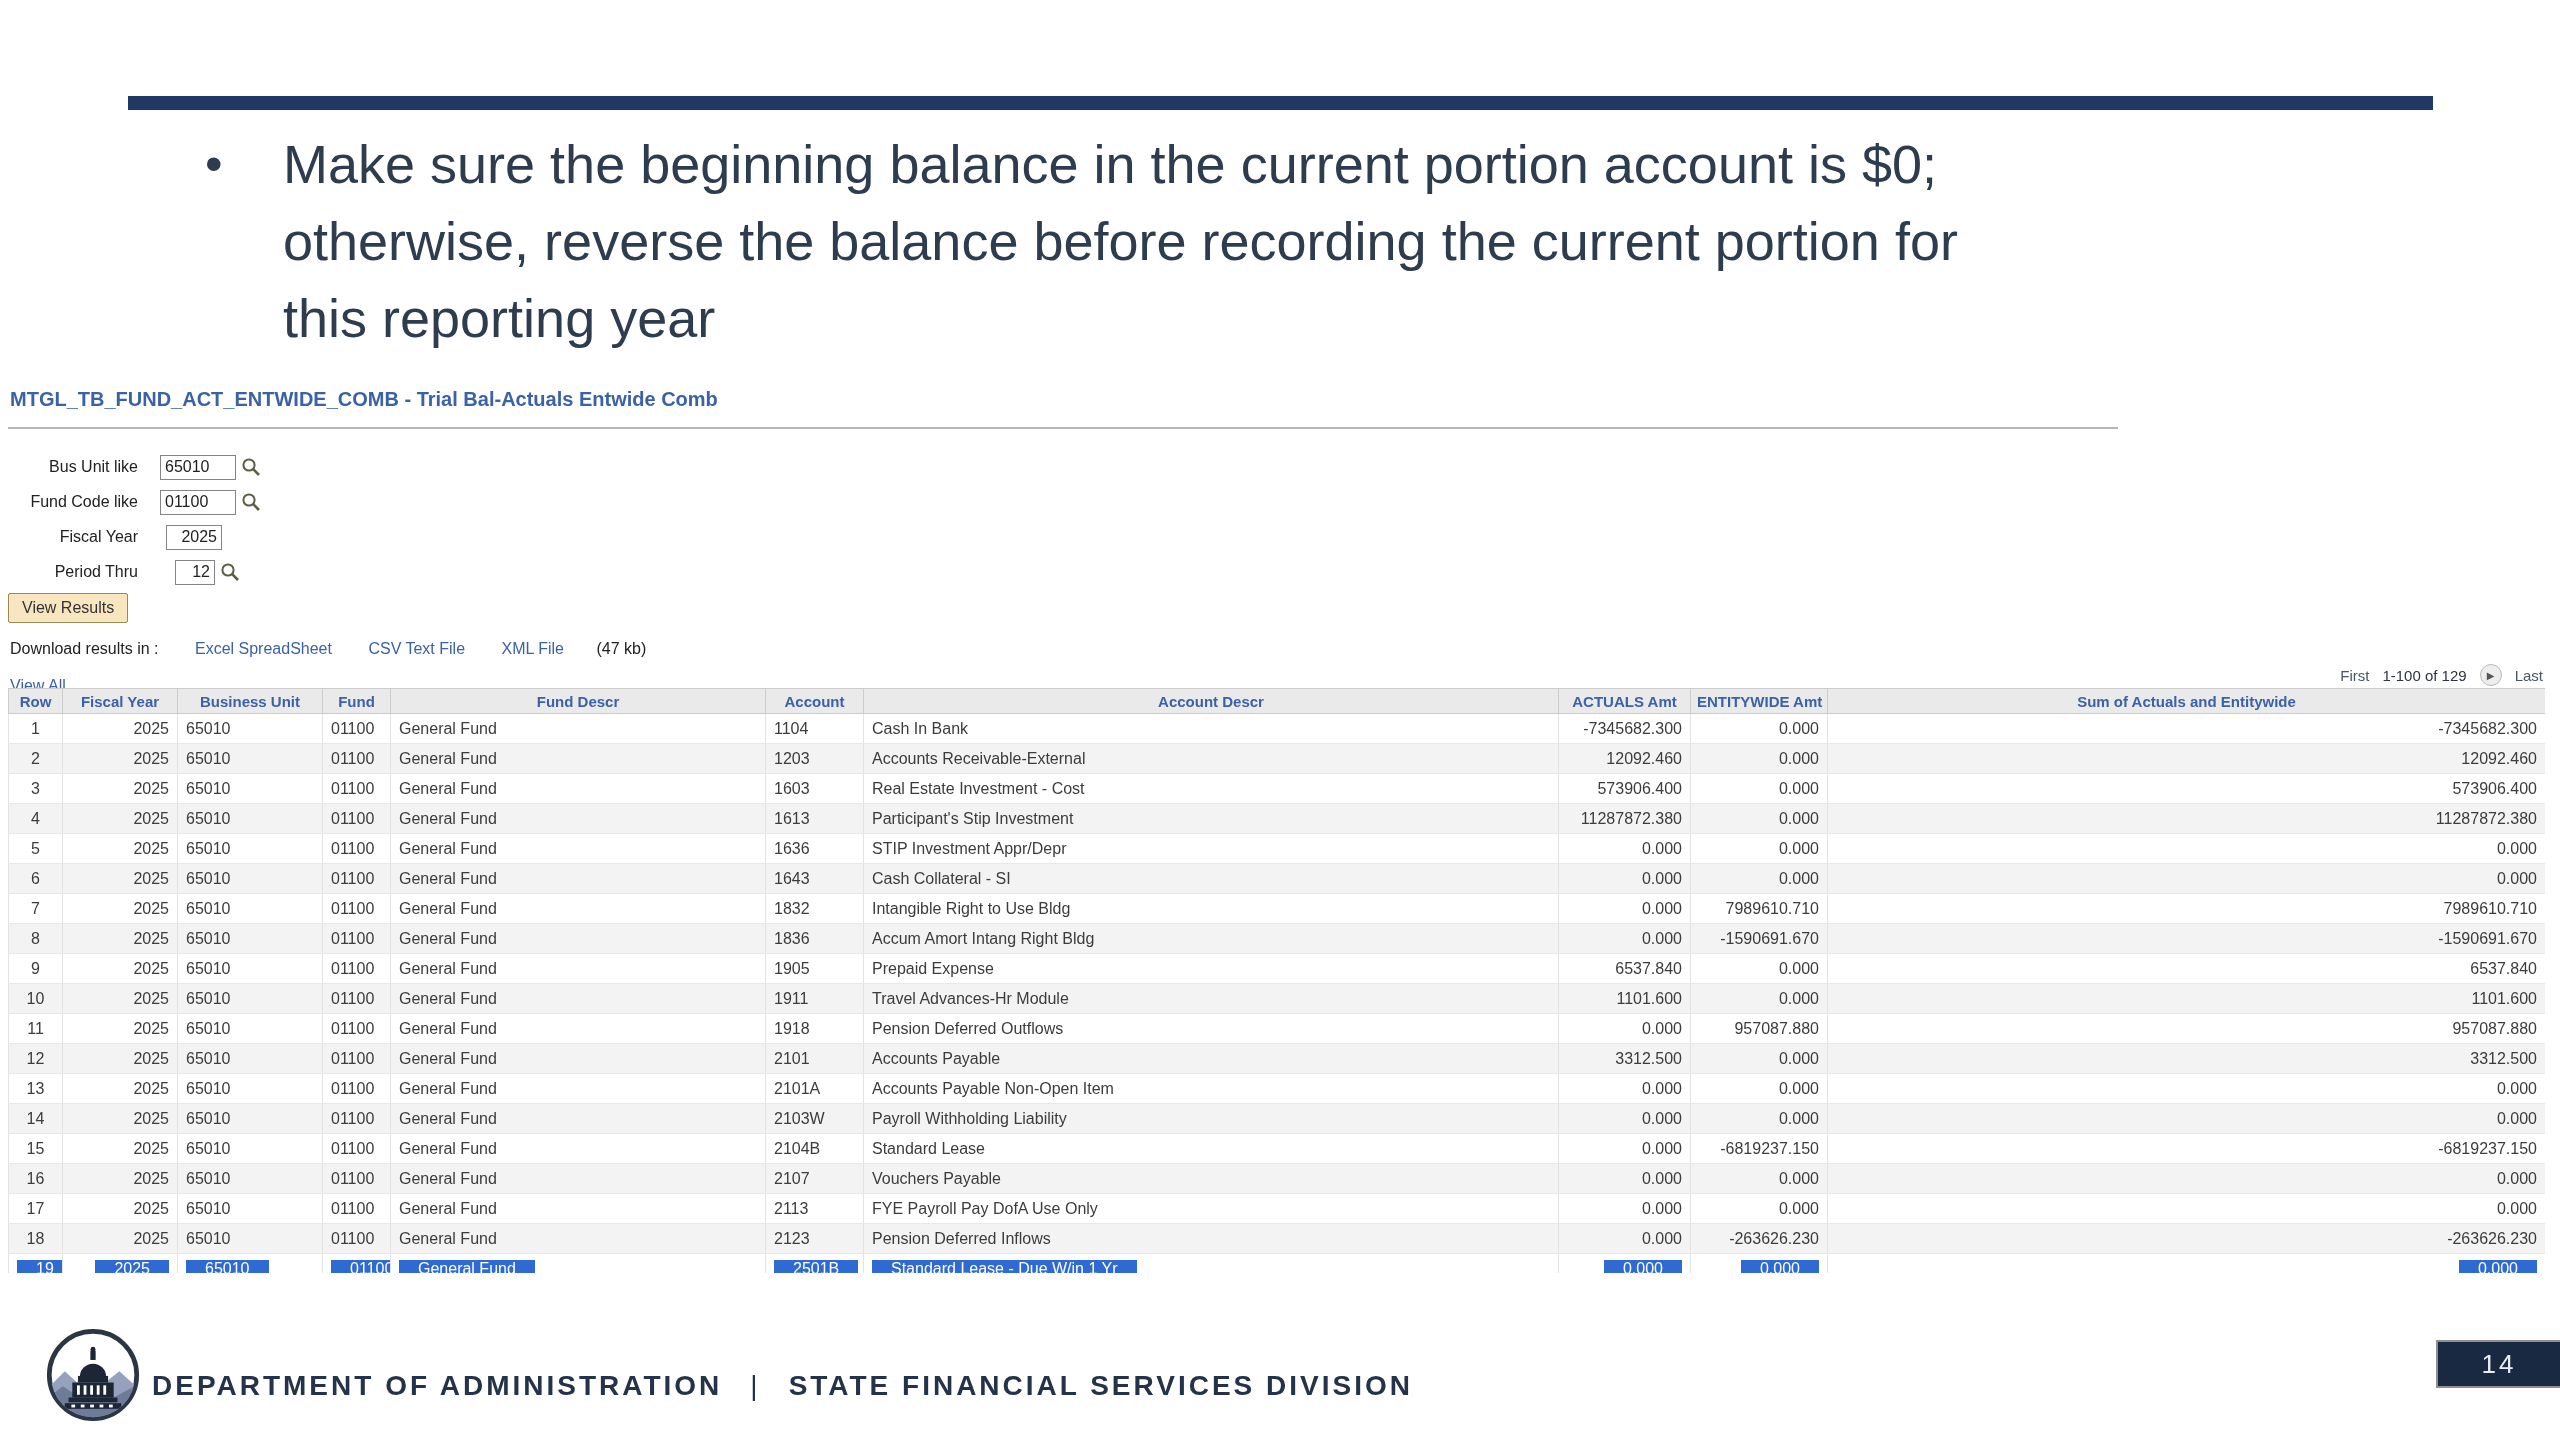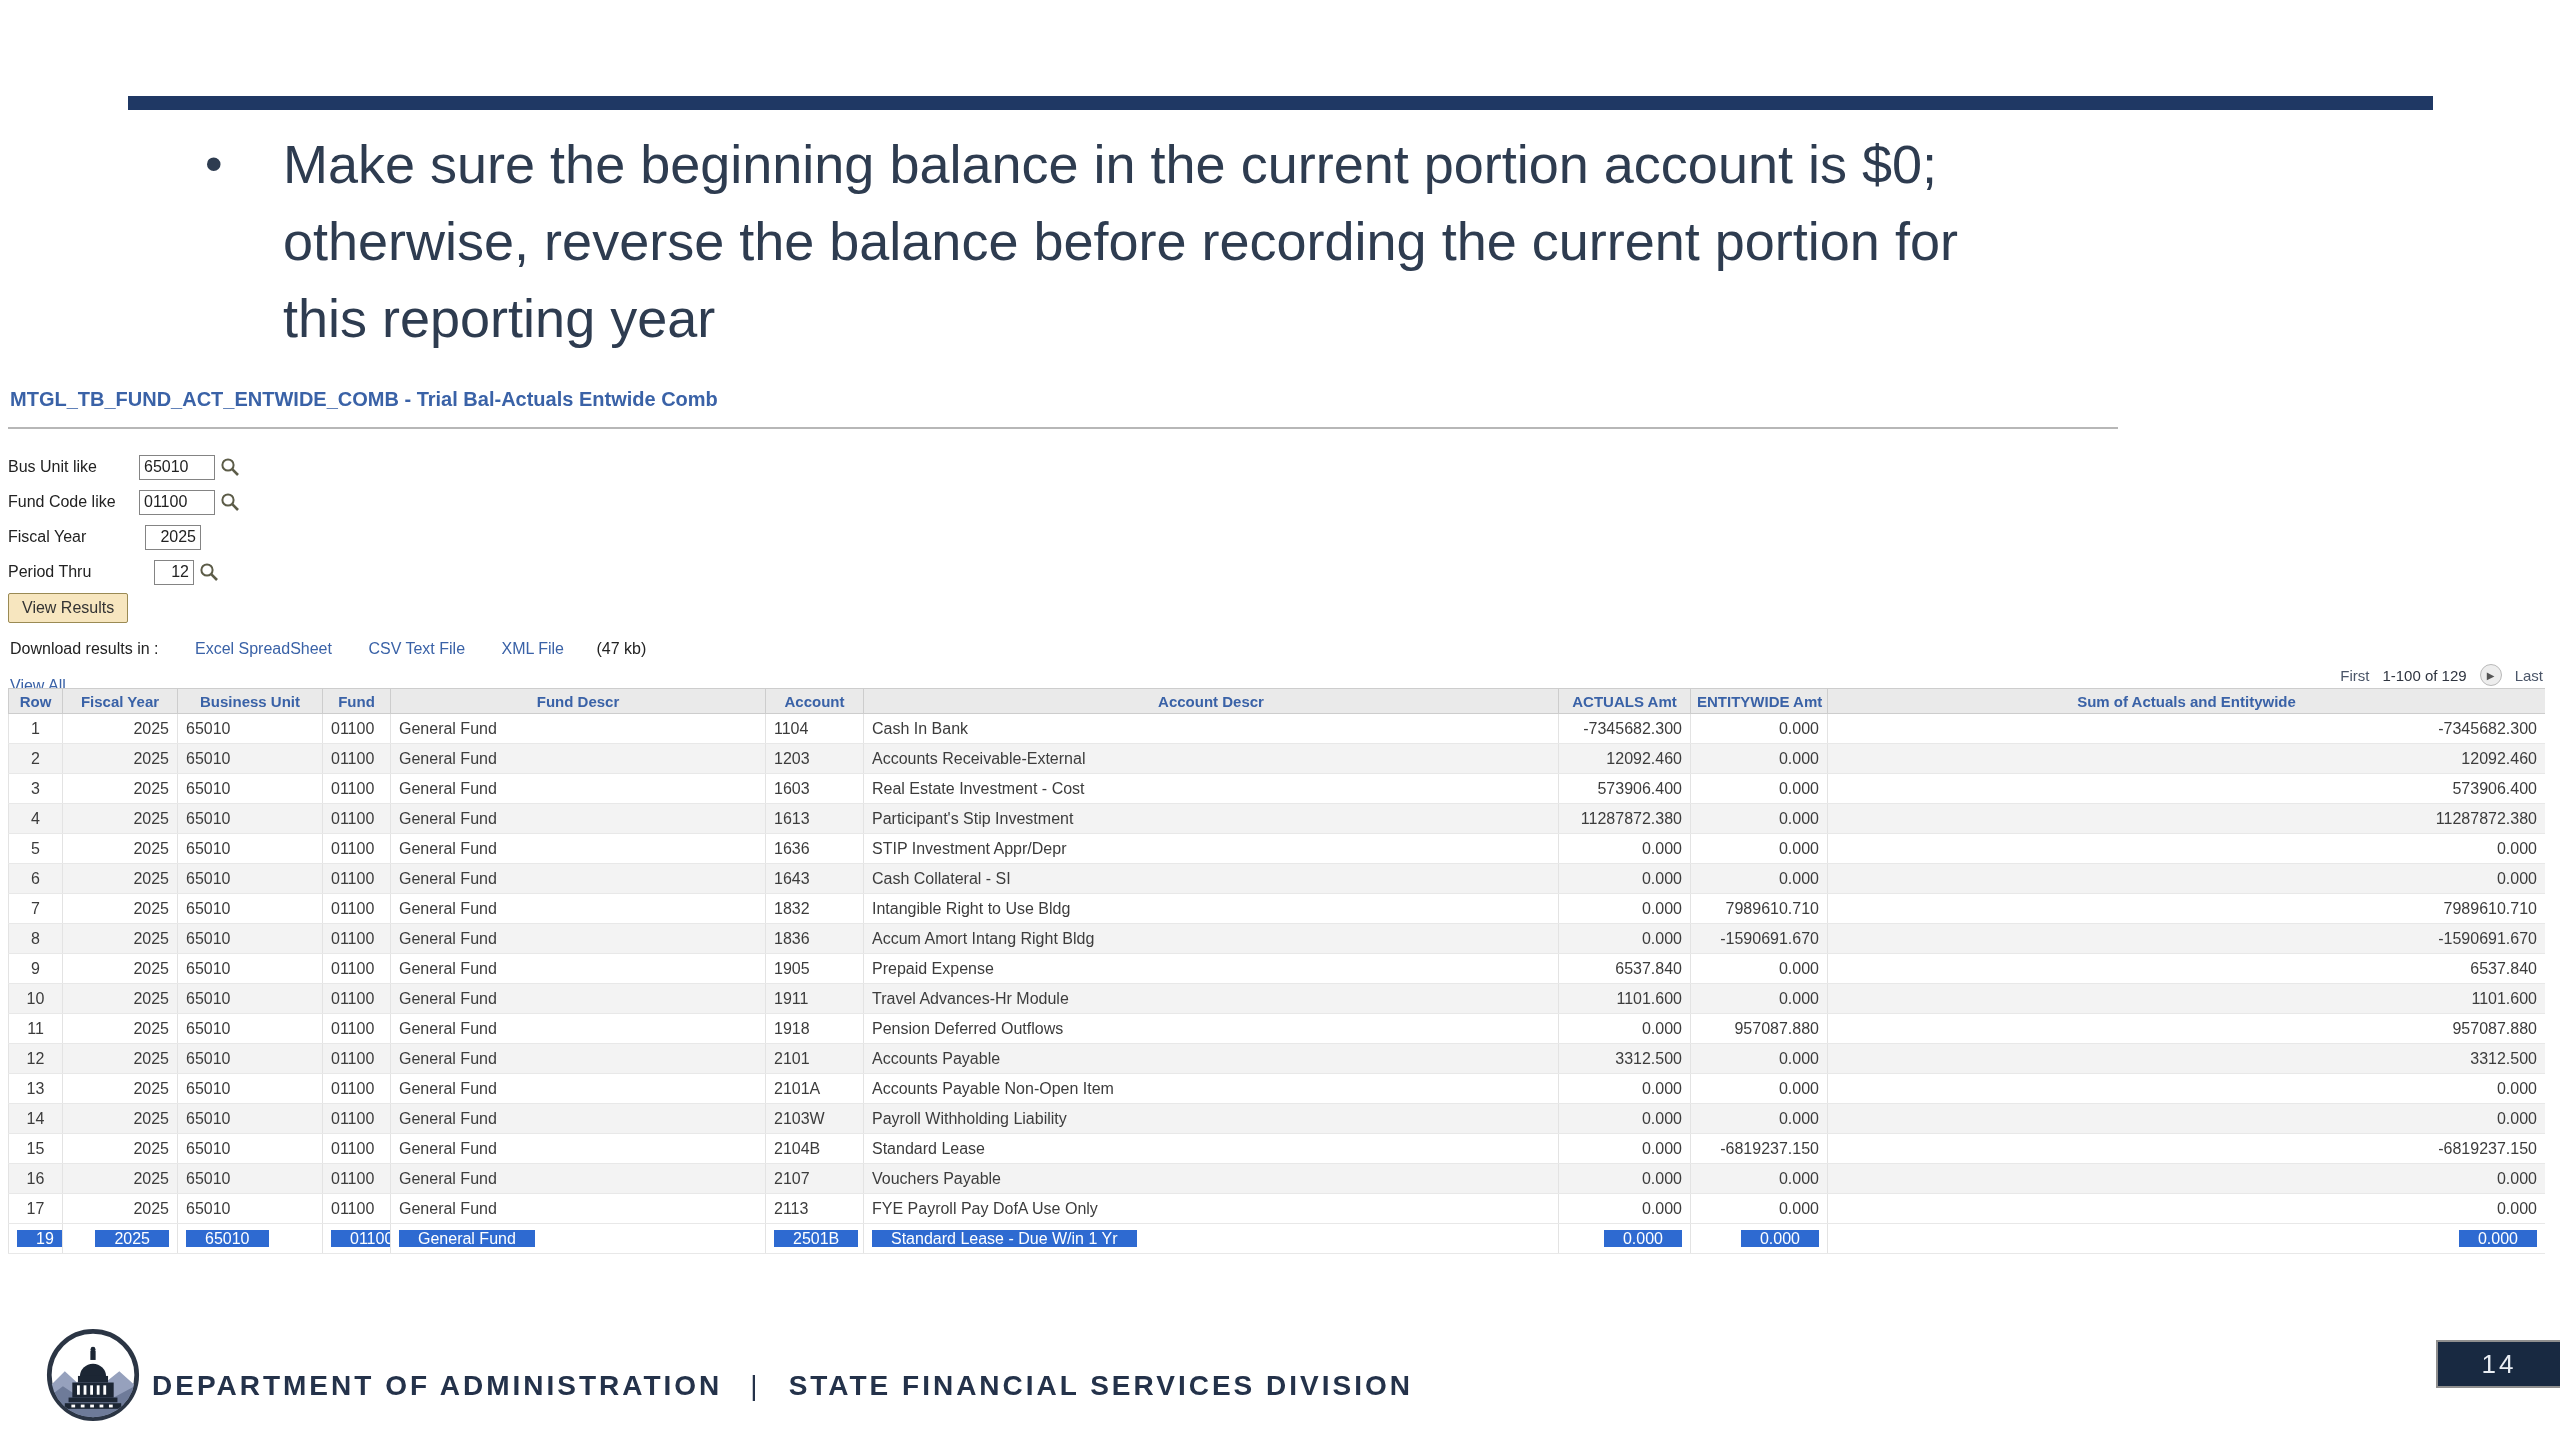--- a/index.html
+++ b/index.html
@@ -14,21 +14,21 @@
   .bullet-lines{flex:1;font-size:54px;line-height:77px;}
   
   .query{position:absolute;left:8px;top:388px;width:2537px;color:#333;font-size:16px;}
   .q-title{position:absolute;left:2px;top:0;font-size:20px;font-weight:bold;color:#3a62a7;white-space:nowrap;}
   .q-rule{position:absolute;left:0;top:39px;width:2110px;height:2px;background:#b7b7b7;}
   .filter-row{position:absolute;left:0;height:26px;display:flex;align-items:center;}
   .filter-row.r0{top:66px;}
   .filter-row.r1{top:101px;}
   .filter-row.r2{top:136px;}
   .filter-row.r3{top:171px;}
-  .f-label{width:130px;text-align:left;margin-right:1px;color:#222;font-size:16px;}
+  .f-label{width:130px;text-align:right;margin-right:22px;color:#222;font-size:16px;}
   .f-input{height:25px;border:1px solid #848484;background:#fff;font-size:16px;padding:0 4px;
     box-sizing:border-box;font-family:"Liberation Sans",sans-serif;color:#222;}
   .w-a{width:76px;text-align:left;}
   .w-b{width:76px;text-align:left;}
   .w-c{width:56px;text-align:right;margin-left:6px;}
   .w-d{width:40px;text-align:right;margin-left:15px;}
   .lookup{margin-left:4px;display:inline-flex;cursor:pointer;}
   .btn-view-results{position:absolute;left:0;top:205px;height:30px;padding:0 13px;
     background:#f7e6bf;border:1px solid #9a8a54;border-radius:2px;color:#333;font-size:16px;
     font-family:"Liberation Sans",sans-serif;cursor:pointer;}
@@ -363,20 +363,32 @@
             <td class="c1">2025</td>
             <td class="c2">65010</td>
             <td class="c3">01100</td>
             <td class="c4">General Fund</td>
             <td class="c5">2113</td>
             <td class="c6">FYE Payroll Pay DofA Use Only</td>
             <td class="c7">0.000</td>
             <td class="c8">0.000</td>
             <td class="c9">0.000</td>
           </tr>
+          <tr class="even">
+            <td class="c0">18</td>
+            <td class="c1">2025</td>
+            <td class="c2">65010</td>
+            <td class="c3">01100</td>
+            <td class="c4">General Fund</td>
+            <td class="c5">2123</td>
+            <td class="c6">Pension Deferred Inflows</td>
+            <td class="c7">0.000</td>
+            <td class="c8">-263626.230</td>
+            <td class="c9">-263626.230</td>
+          </tr>
           <tr>
             <td class="c0"><span class="sel">19</span></td>
             <td class="c1"><span class="sel">2025</span></td>
             <td class="c2"><span class="sel">65010</span></td>
             <td class="c3"><span class="sel">01100</span></td>
             <td class="c4"><span class="sel">General Fund</span></td>
             <td class="c5"><span class="sel">2501B</span></td>
             <td class="c6"><span class="sel">Standard Lease - Due W/in 1 Yr</span></td>
             <td class="c7"><span class="sel">0.000</span></td>
             <td class="c8"><span class="sel">0.000</span></td>

